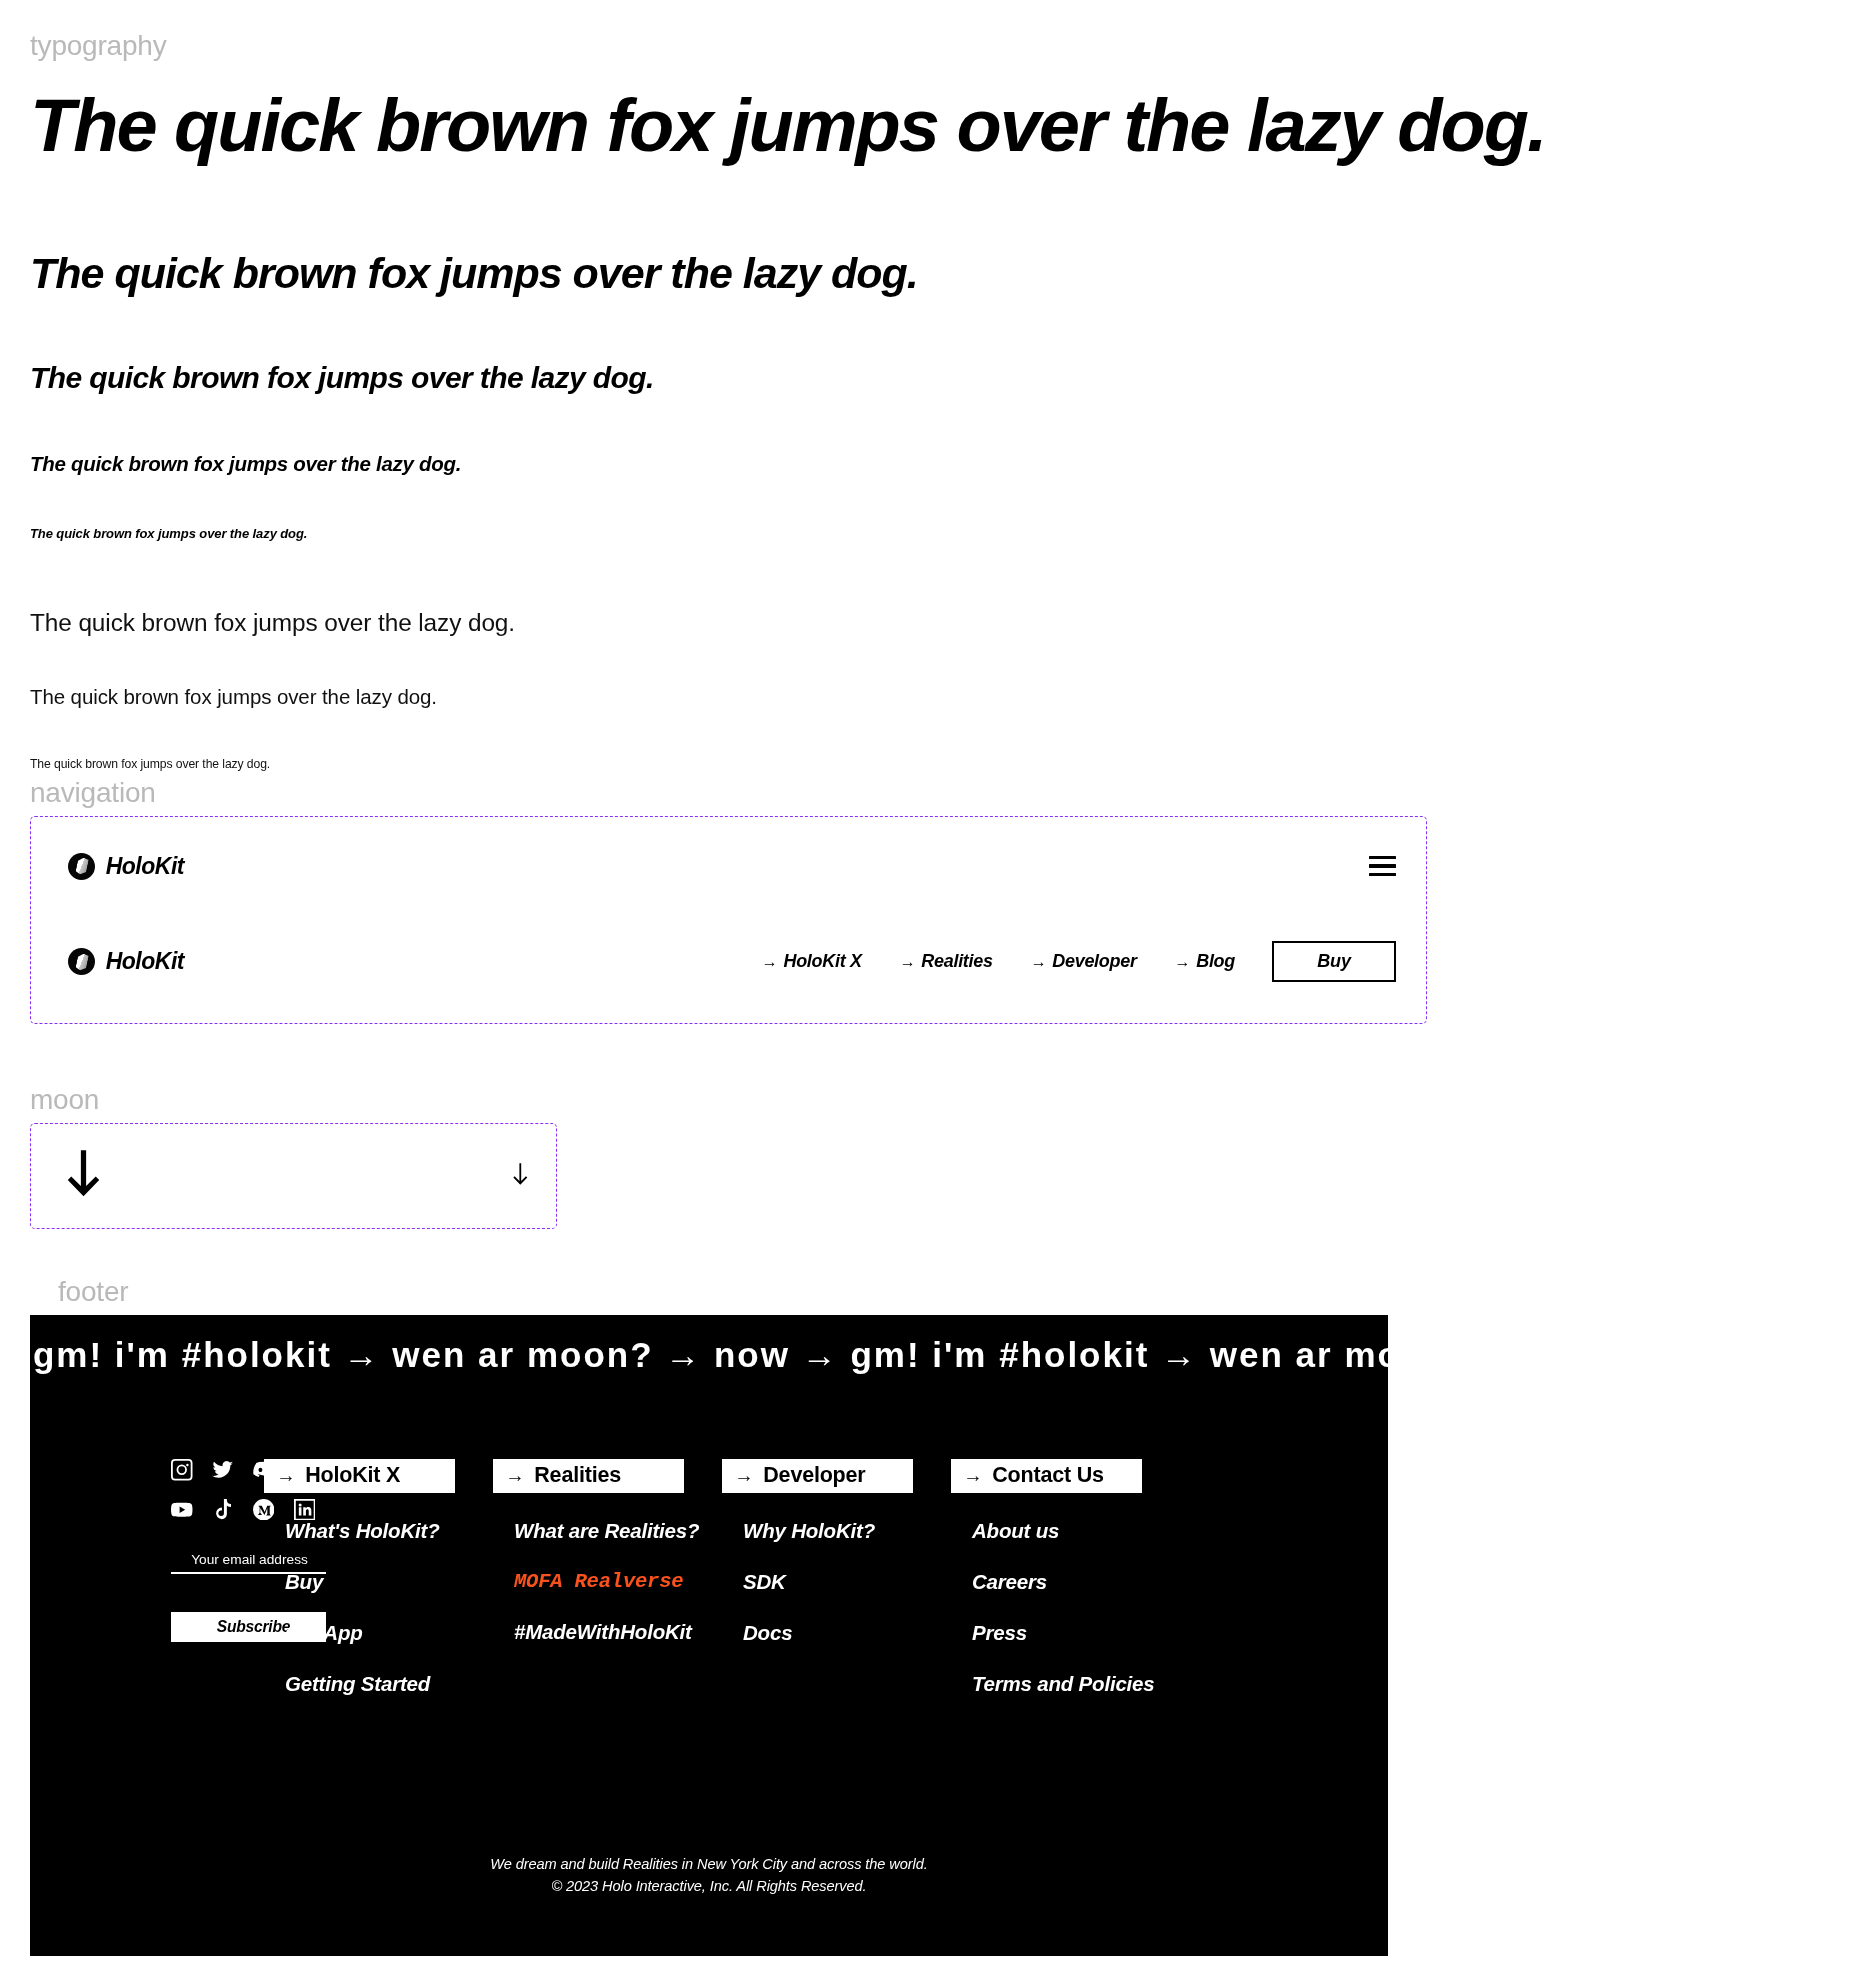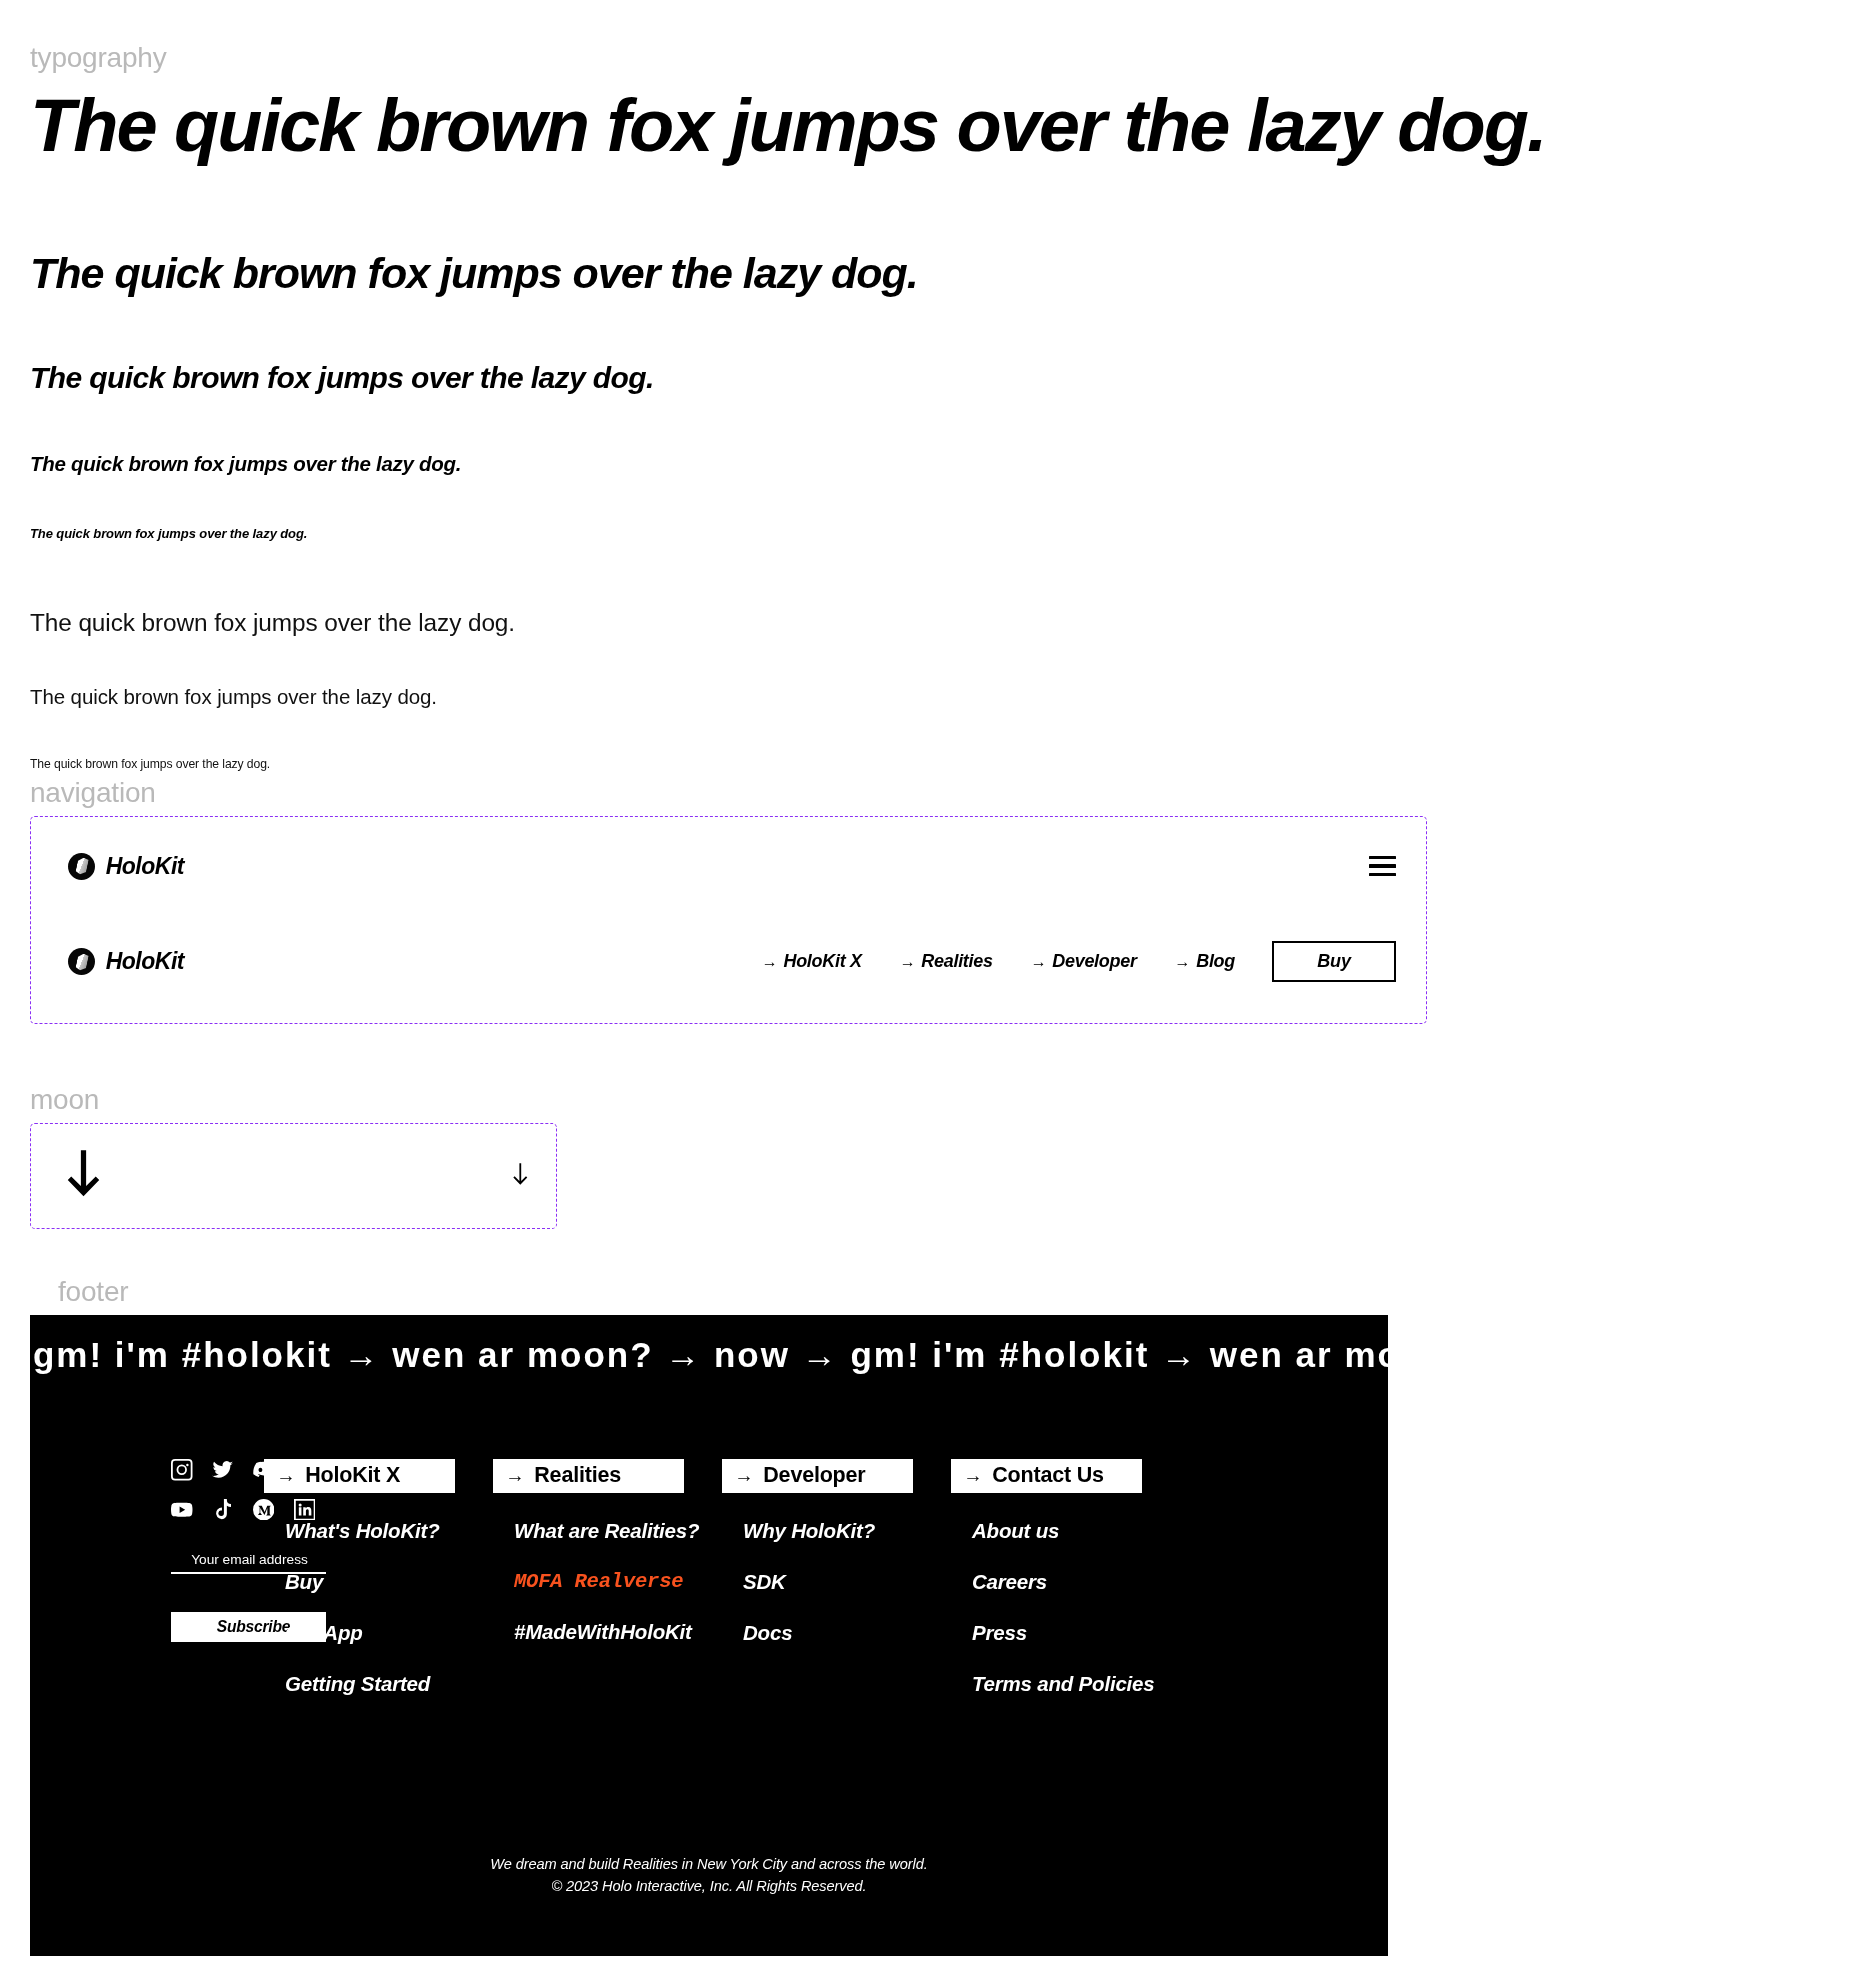--- a/index.html
+++ b/index.html
@@ -286,21 +286,21 @@
     font-weight: 400;
     font-size: 14.6px;
     line-height: 1.55;
     letter-spacing: -0.1px;
   }
 </style>
 </head>
 <body>
 
 <div id="typography-section">
-  <div class="section-label" style="position:absolute;left:0;top:17px;">typography</div>
+  <div class="section-label" style="position:absolute;left:0;top:5px;">typography</div>
 
   <div class="type-sample type-d1" style="position:absolute;left:0;top:60px;">The quick brown fox jumps over the lazy dog.</div>
   <div class="type-sample type-d2" style="position:absolute;left:0;top:224px;">The quick brown fox jumps over the lazy dog.</div>
   <div class="type-sample type-d3" style="position:absolute;left:0;top:335px;">The quick brown fox jumps over the lazy dog.</div>
   <div class="type-sample type-d4" style="position:absolute;left:0;top:426px;">The quick brown fox jumps over the lazy dog.</div>
   <div class="type-sample type-d5" style="position:absolute;left:0;top:500px;">The quick brown fox jumps over the lazy dog.</div>
   <div class="type-body type-b1" style="position:absolute;left:0;top:580px;">The quick brown fox jumps over the lazy dog.</div>
   <div class="type-body type-b2" style="position:absolute;left:0;top:657px;">The quick brown fox jumps over the lazy dog.</div>
   <div class="type-body type-b3" style="position:absolute;left:0;top:730px;">The quick brown fox jumps over the lazy dog.</div>
 </div>

